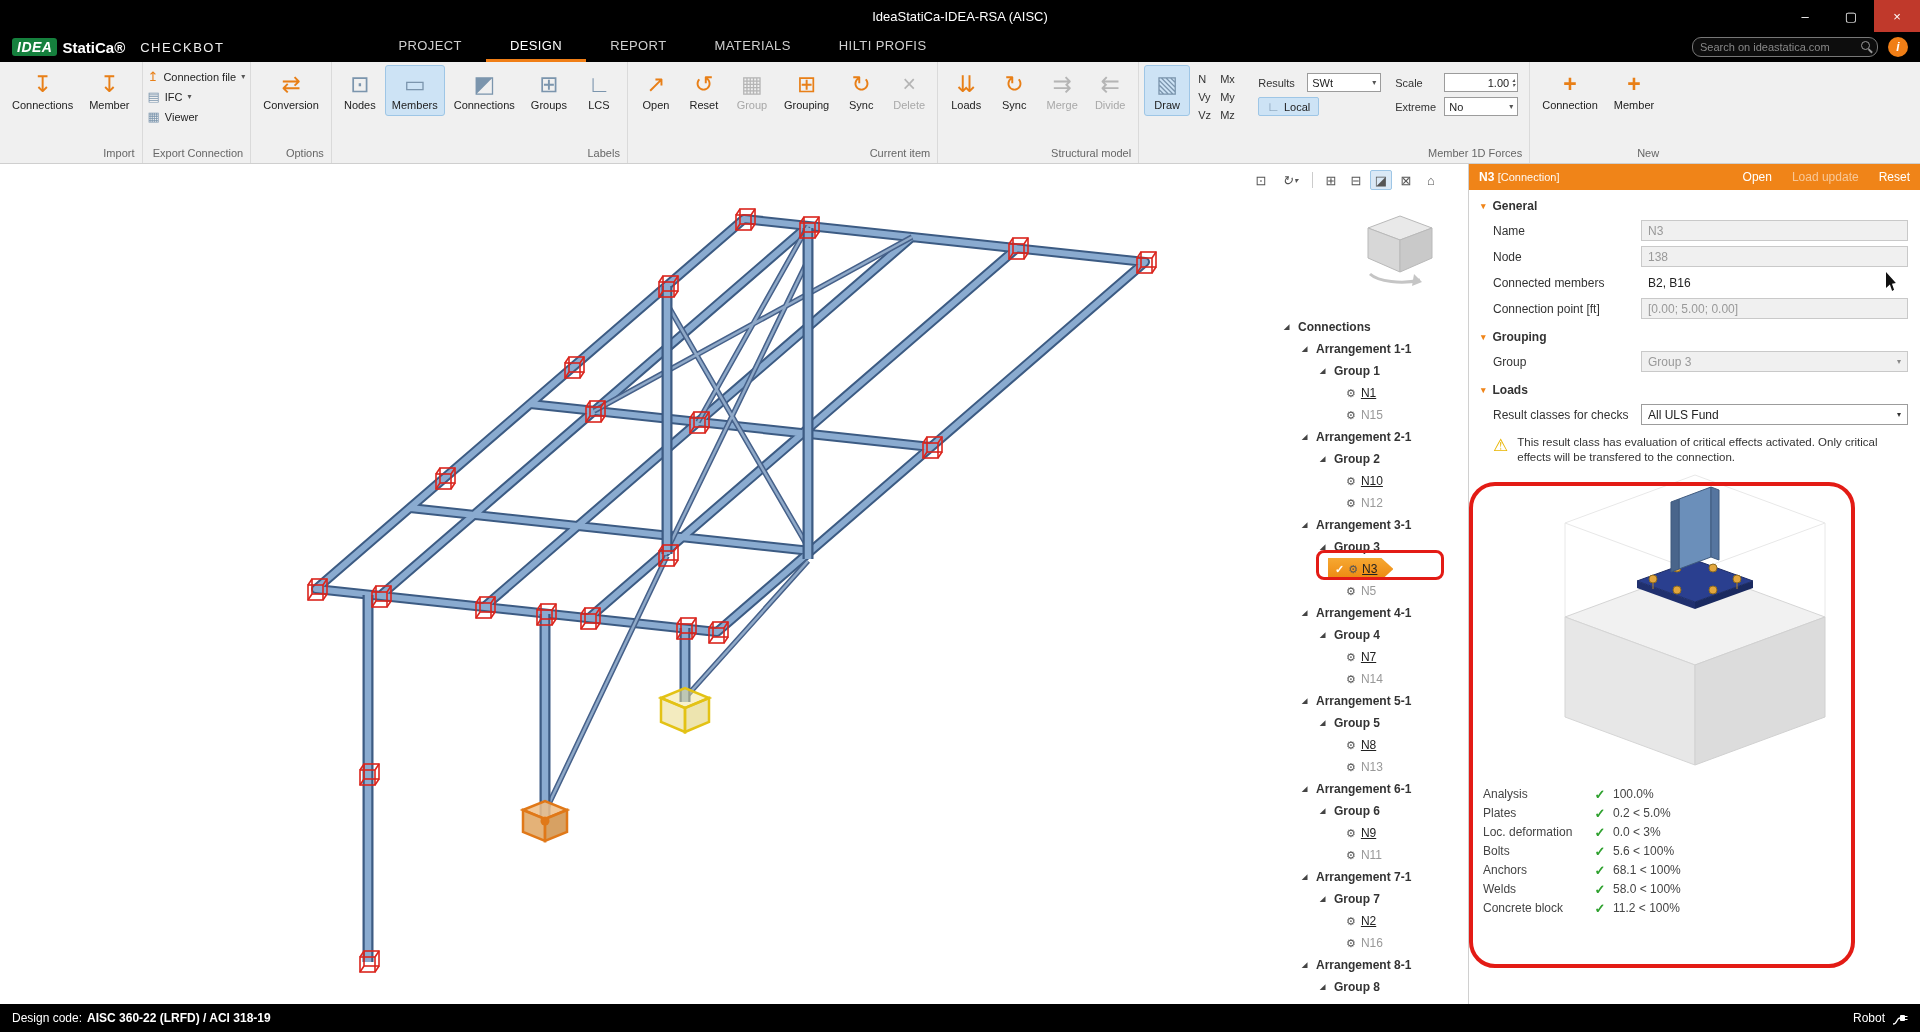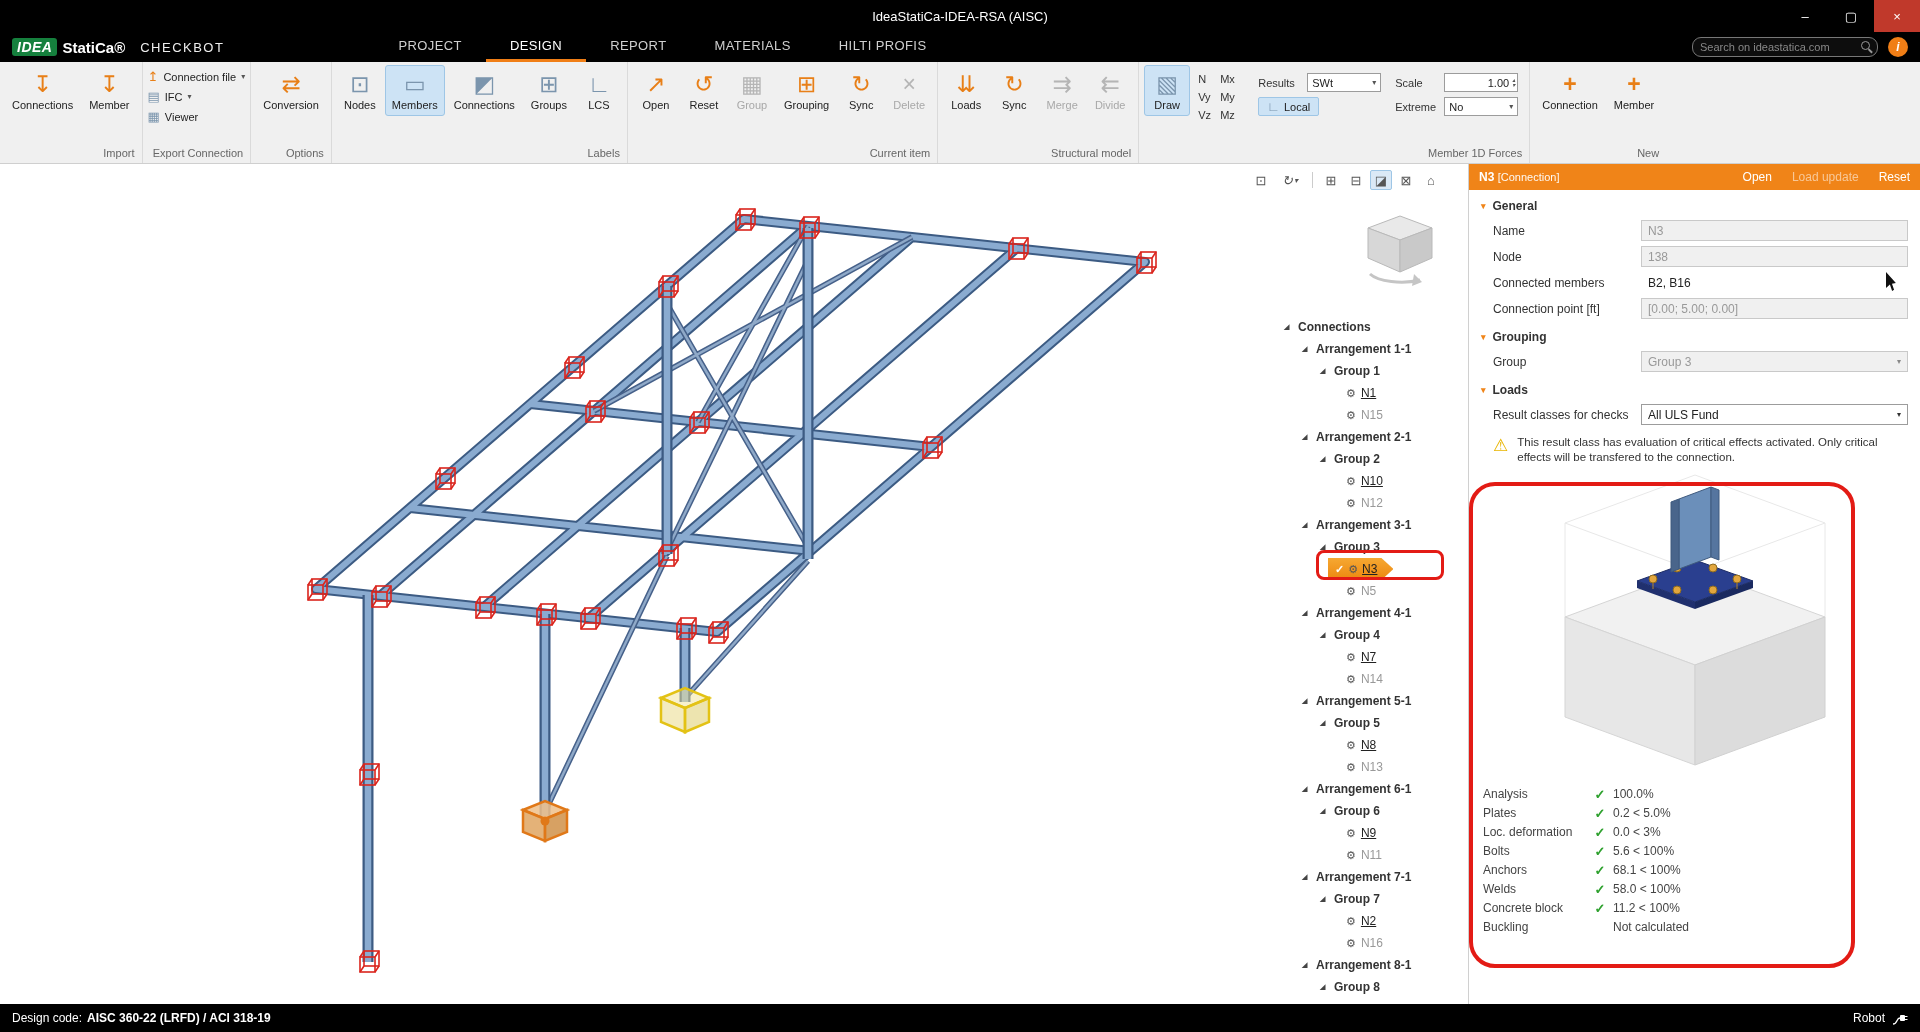--- a/index.html
+++ b/index.html
@@ -660,25 +660,20 @@
       <div class="rrow">
           <span class="rlabel">Welds</span>
           <span class="rcheck">✓</span>
           <span class="rval">58.0 &lt; 100%</span>
         </div>
       <div class="rrow">
           <span class="rlabel">Concrete block</span>
           <span class="rcheck">✓</span>
           <span class="rval">11.2 &lt; 100%</span>
         </div>
-      <div class="rrow">
-          <span class="rlabel">Buckling</span>
-          <span class="rcheck"></span>
-          <span class="rval">Not calculated</span>
-        </div>
     </div>
 
     <div class="ann ann-results"></div>
   </div>
 </div>
 
 <div class="statusbar">
   <div class="sb-left">
     <span>Design code:</span>
     <b>AISC 360-22 (LRFD) / ACI 318-19</b>

